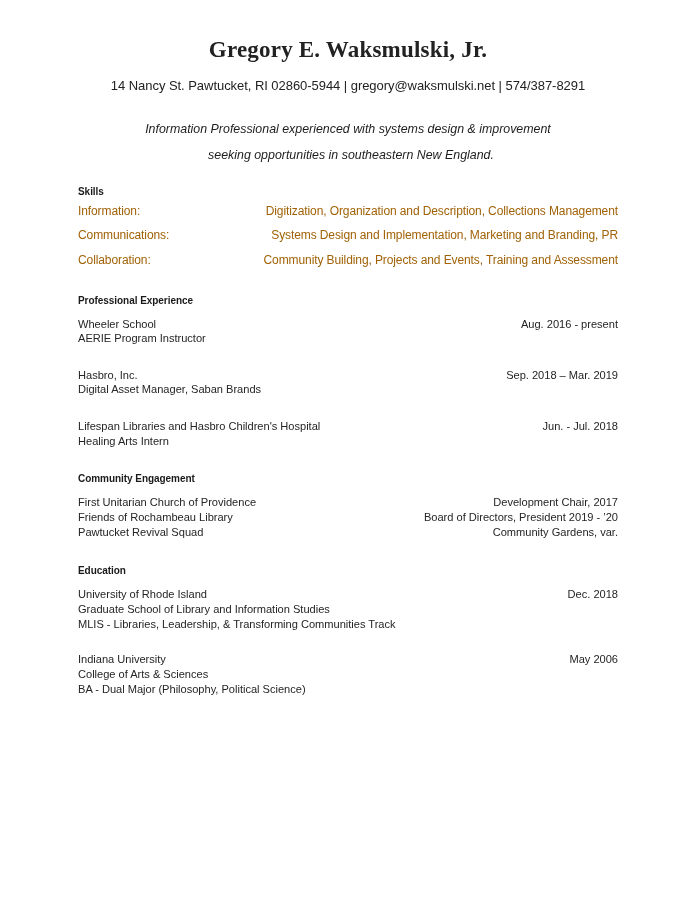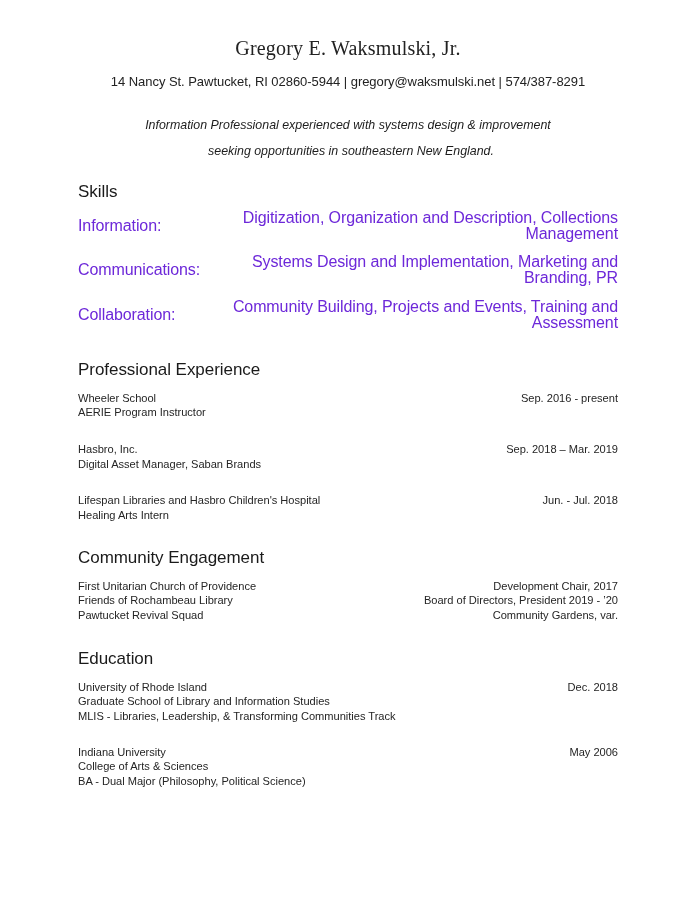--- a/index.html
+++ b/index.html
@@ -24,22 +24,22 @@
     overflow: hidden;
   }
 
   
   .header {
     padding-top: 36px;
     text-align: center;
   }
   .name {
     font-family: "Liberation Serif", serif;
-    font-size: 20px;
-    font-weight: 400;
+    font-size: 23px;
+    font-weight: 700;
     letter-spacing: 0.2px;
     color: #222222;
     line-height: 1.25;
   }
   .contact {
     margin-top: 13px;
     font-size: 13px;
     font-weight: 400;
     color: #222222;
     letter-spacing: -0.05px;
@@ -62,35 +62,35 @@
   
   .content {
     margin: 0 auto;
     width: 540px;           
     padding-left: 0;
   }
 
   .section { margin-top: 0; }
 
   .section-title {
-    font-size: 17px;
-    font-weight: 400;
+    font-size: 10px;
+    font-weight: 700;
     color: #1a1a1a;
     letter-spacing: -0.05px;
   }
 
   
   .skills-head { margin-top: 24px; }
   .skills-list { margin-top: 8px; }
   .skill-row {
     display: flex;
     justify-content: space-between;
     align-items: center;
-    font-size: 16px;
-    color: #6d28d9;
+    font-size: 12px;
+    color: #a16207;
     line-height: 1.0;
     margin-bottom: 12.5px;
     letter-spacing: -0.1px;
   }
   .skill-label { flex: 0 0 auto; }
   .skill-value { flex: 1 1 auto; text-align: right; }
 
   
   .entries { margin-top: 11px; }
   .entry { margin-bottom: 16px; }
@@ -165,21 +165,21 @@
       </div>
     </div>
 
     <div class="section">
       <div class="section-title exp-head">Professional Experience</div>
       <div class="entries exp-list">
 
         <div class="entry">
           <div class="entry-row">
             <span class="entry-primary">Wheeler School</span>
-            <span class="entry-right">Sep. 2016 - present</span>
+            <span class="entry-right">Aug. 2016 - present</span>
           </div>
           <div class="entry-sub">AERIE Program Instructor</div>
         </div>
 
         <div class="entry">
           <div class="entry-row">
             <span class="entry-primary">Hasbro, Inc.</span>
             <span class="entry-right">Sep. 2018 – Mar. 2019</span>
           </div>
           <div class="entry-sub">Digital Asset Manager, Saban Brands</div>

